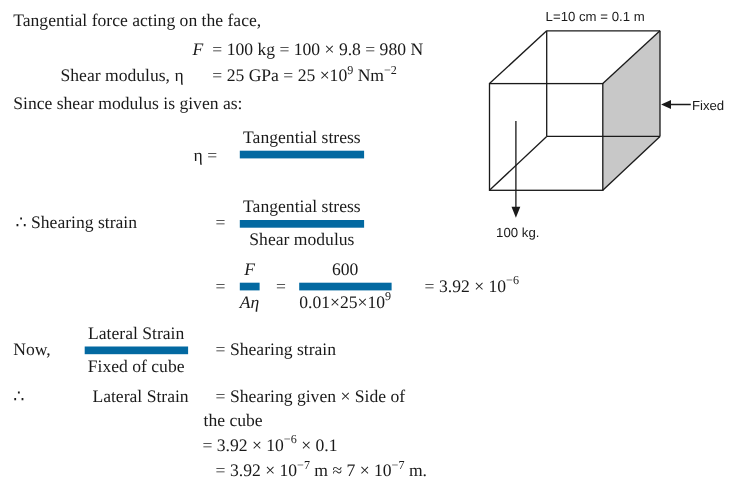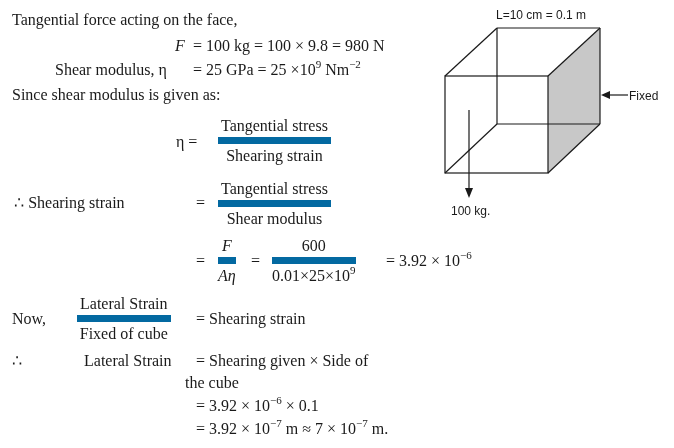--- a/index.html
+++ b/index.html
@@ -23,21 +23,20 @@
 <div class="t" style="left:193px;top:38px;">=  100 kg = 100 × 9.8 = 980 N</div>
 
 <div class="t" style="left:55px;top:62px;">Shear modulus, η</div>
 <div class="t" style="left:193px;top:62px;"><span>=  25 GPa = 25 ×10</span><sup>9</sup><span> Nm</span><sup>−2</sup></div>
 
 <div class="t" style="left:12px;top:87px;">Since shear modulus is given as:</div>
 
 <div class="t" style="left:176px;top:134px;">η  =</div>
 <div class="frac" style="left:218px;top:117px;">
   <span class="num">Tangential stress</span>
-  <span class="den">Shearing strain</span>
 </div>
 
 <div class="t" style="left:14px;top:195px;">∴ Shearing strain</div>
 <div class="t" style="left:196px;top:195px;">=</div>
 <div class="frac" style="left:218px;top:180px;">
   <span class="num">Tangential stress</span>
   <span class="den">Shear modulus</span>
 </div>
 
 <div class="t" style="left:196px;top:253px;">=</div>
@@ -58,21 +57,21 @@
   <span class="den">Fixed of cube</span>
 </div>
 <div class="t" style="left:196px;top:311px;">=  Shearing strain</div>
 
 <div class="t" style="left:12px;top:353px;">∴</div>
 <div class="t" style="left:84px;top:353px;">Lateral Strain</div>
 <div class="t" style="left:196px;top:353px;">=  Shearing given × Side of</div>
 
 <div class="t" style="left:185px;top:375px;">the cube</div>
 
-<div class="t" style="left:196px;top:398px;"><span>=  3.92 × 10</span><sup>−6</sup><span> × 0.1</span></div>
+<div class="t" style="left:184px;top:398px;"><span>=  3.92 × 10</span><sup>−6</sup><span> × 0.1</span></div>
 
 <div class="t" style="left:196px;top:421px;"><span>=  3.92 × 10</span><sup>−7</sup><span> m ≈ 7 × 10</span><sup>−7</sup><span> m.</span></div>
 
 <div class="t sans" style="left:496px;top:9px;">L=10 cm = 0.1 m</div>
 <div class="t sans" style="left:629px;top:90px;">Fixed</div>
 <div class="t sans" style="left:451px;top:205px;">100 kg.</div>
 
 <svg width="674" height="448" style="left:0;top:0;" viewBox="0 0 674 448">
 
   <polygon points="548,76 600,28 600,124 548,173" fill="#c8c8c8" stroke="none"></polygon>

